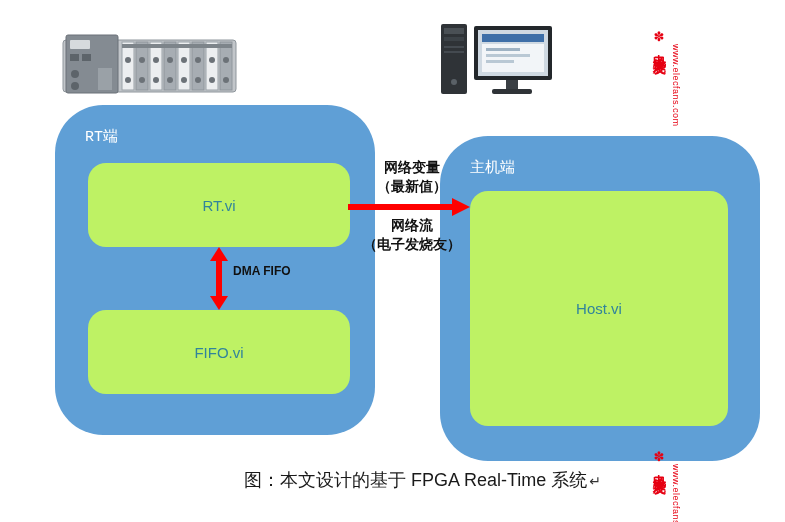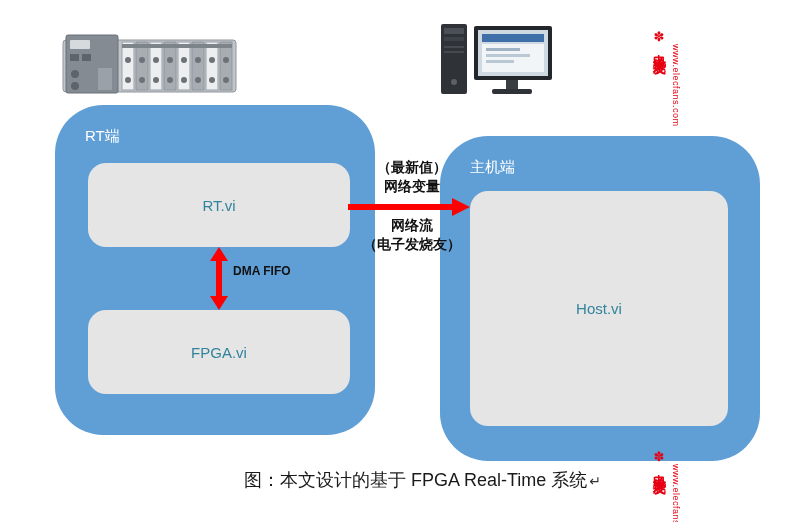--- a/index.html
+++ b/index.html
@@ -13,24 +13,24 @@
     position:relative;width:785px;height:522px;background:#ffffff;
     overflow:hidden;font-family:"Liberation Sans",sans-serif;
   }
   .hw{position:absolute;}
   .hw.crio{left:62px;top:30px;}
   .hw.pc{left:438px;top:20px;}
 
   .group{position:absolute;background:var(--blue);border-radius:48px;}
   .group.left{left:55px;top:105px;width:320px;height:330px;}
   .group.right{left:440px;top:110px;width:320px;height:325px;margin-top:26px;}
-  .group-label{position:absolute;left:30px;top:22px;color:#ffffff;font-size:15px;}
+  .group-label{position:absolute;left:30px;top:22px;color:#ffffff;font-size:15px;font-family:Liberation Mono, monospace;}
 
   .white-box{
-    position:absolute;background:#e5e5e5;border-radius:18px;
+    position:absolute;background:#bef264;border-radius:18px;
     display:flex;align-items:center;justify-content:center;
     color:var(--teal);font-size:15px;
   }
   .rtvi{left:33px;top:58px;width:262px;height:84px;}
   .fpgavi{left:33px;top:205px;width:262px;height:84px;}
   .hostvi{left:30px;top:55px;width:258px;height:235px;justify-content:center;}
 
   .arrow{position:absolute;}
   .arrow.vertical{left:207px;top:247px;}
   .arrow.horizontal{left:348px;top:196px;}
@@ -130,21 +130,21 @@
       <rect x="54" y="69" width="40" height="5" rx="2" fill="#2f3337"></rect>
     </svg>
   </div>
 
   <div class="group left">
     <div class="group-label">RT端</div>
     <div class="white-box rtvi">
       <span>RT.vi</span>
     </div>
     <div class="white-box fpgavi">
-      <span>FPGA.vi</span>
+      <span>FIFO.vi</span>
     </div>
   </div>
 
   <div class="group right">
     <div class="group-label">主机端</div>
     <div class="white-box hostvi">
       <span>Host.vi</span>
     </div>
   </div>
 
@@ -157,22 +157,22 @@
   </div>
   <div class="dma-label">DMA FIFO</div>
 
   <div class="arrow horizontal">
     <svg width="122" height="22" viewBox="0 0 122 22">
       <rect x="0" y="8" width="104" height="6" fill="#ff0000"></rect>
       <polygon points="104,2 122,11 104,20" fill="#ff0000"></polygon>
     </svg>
   </div>
   <div class="net-label top">
+    <div>网络变量</div>
     <div>（最新值）</div>
-    <div>网络变量</div>
   </div>
   <div class="net-label bottom">
     <div>网络流</div>
     <div>（电子发烧友）</div>
   </div>
 
   <div class="caption">
     <span>图：本文设计的基于 FPGA Real-Time 系统</span><span class="end-mark">↵</span>
   </div>
 

